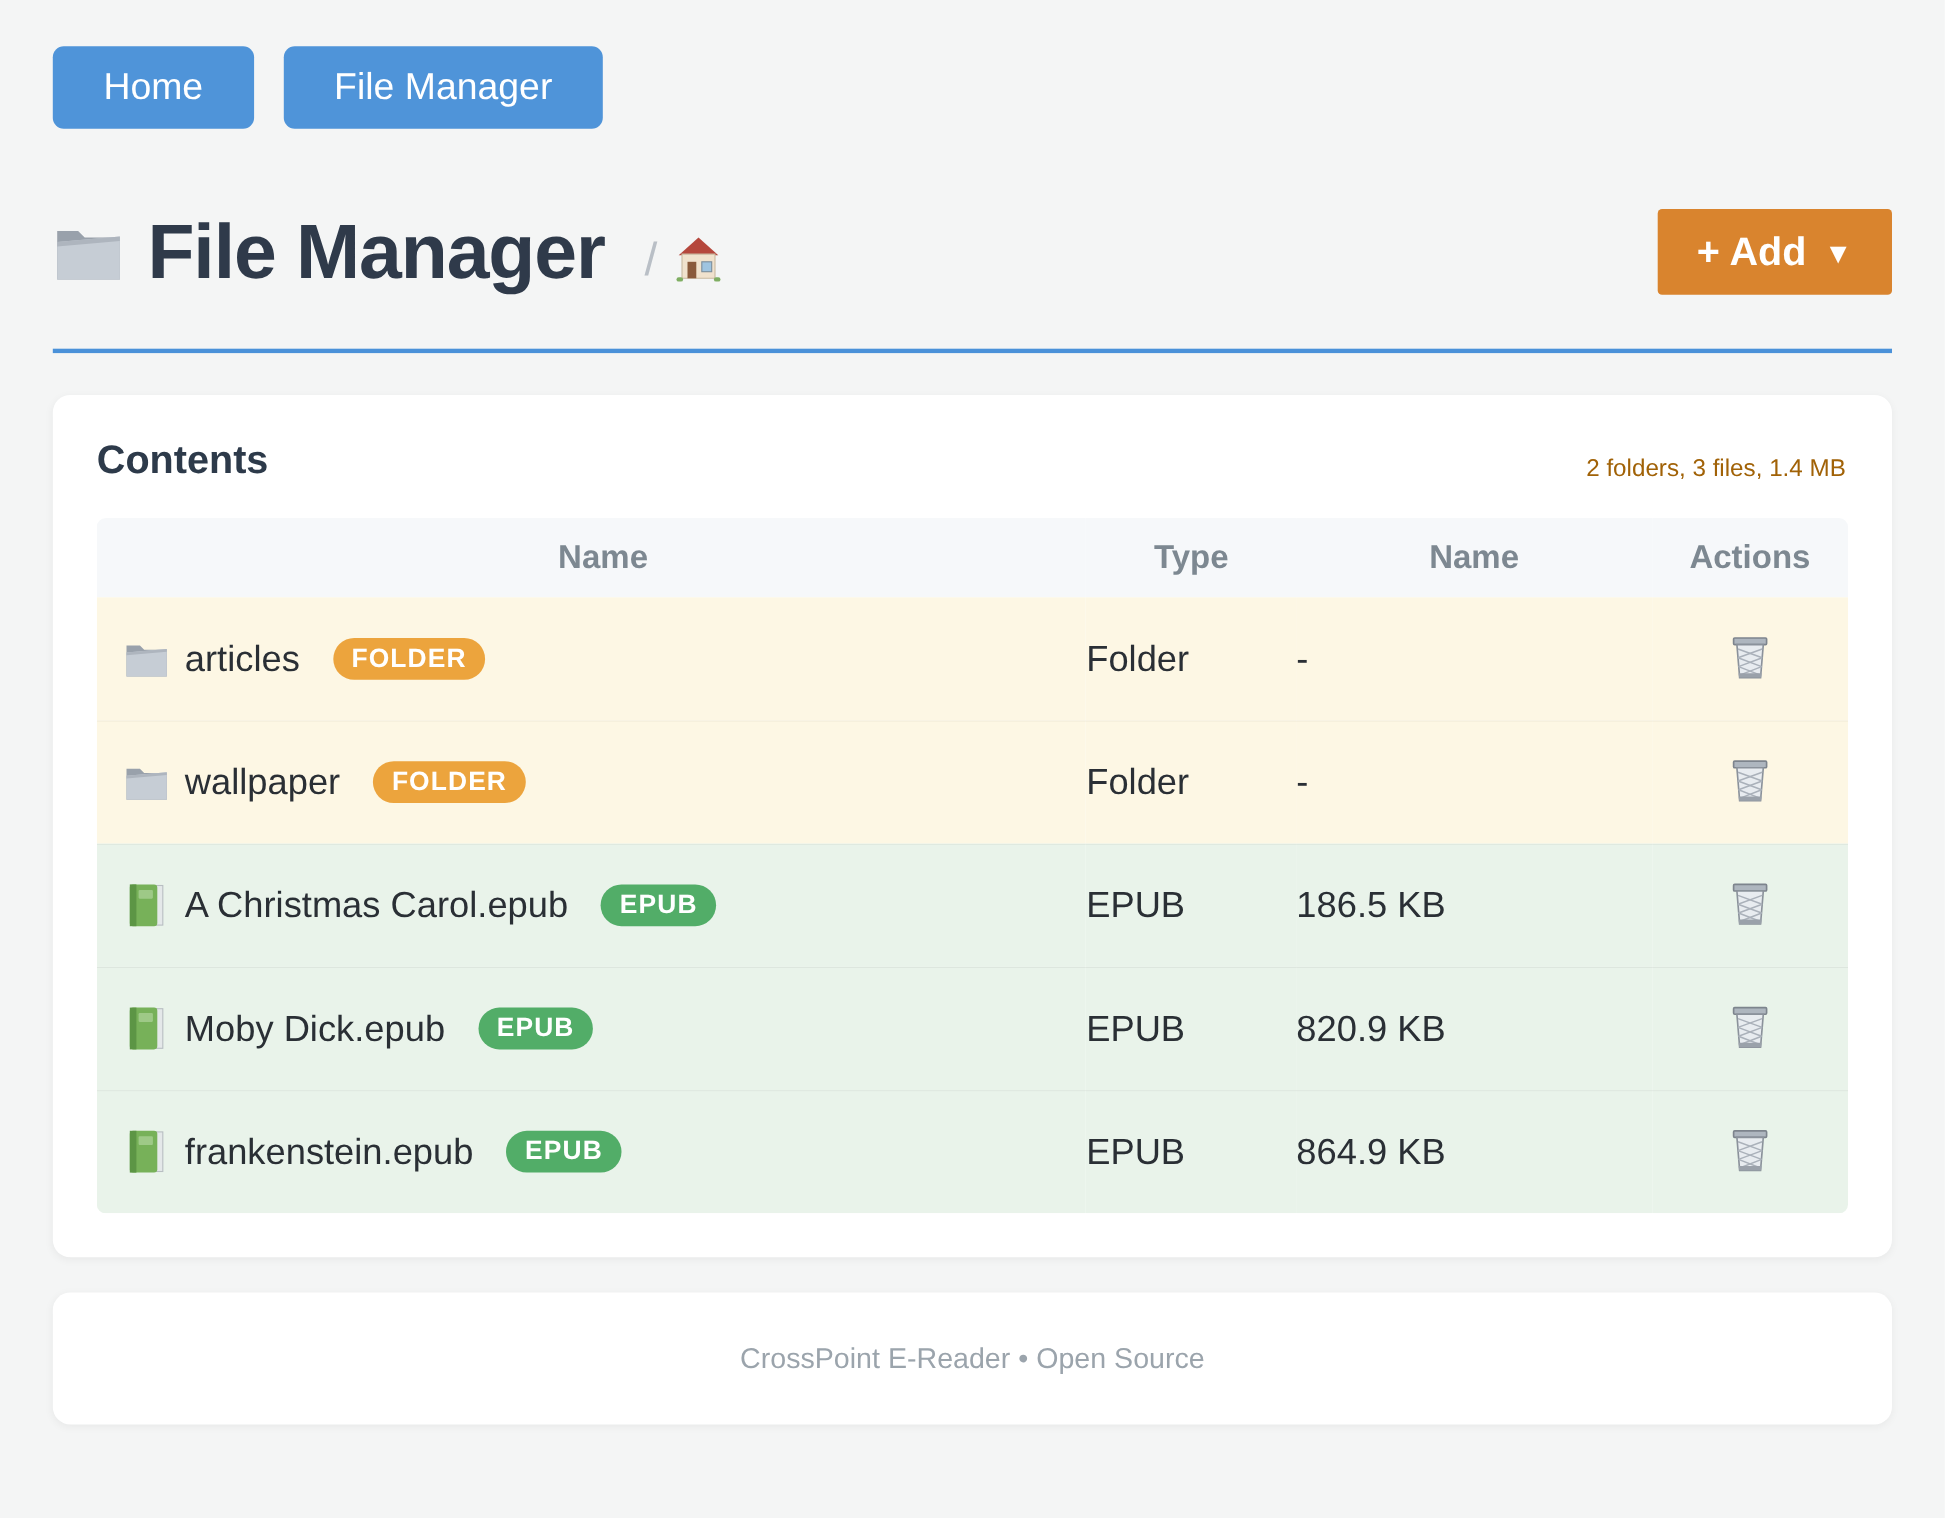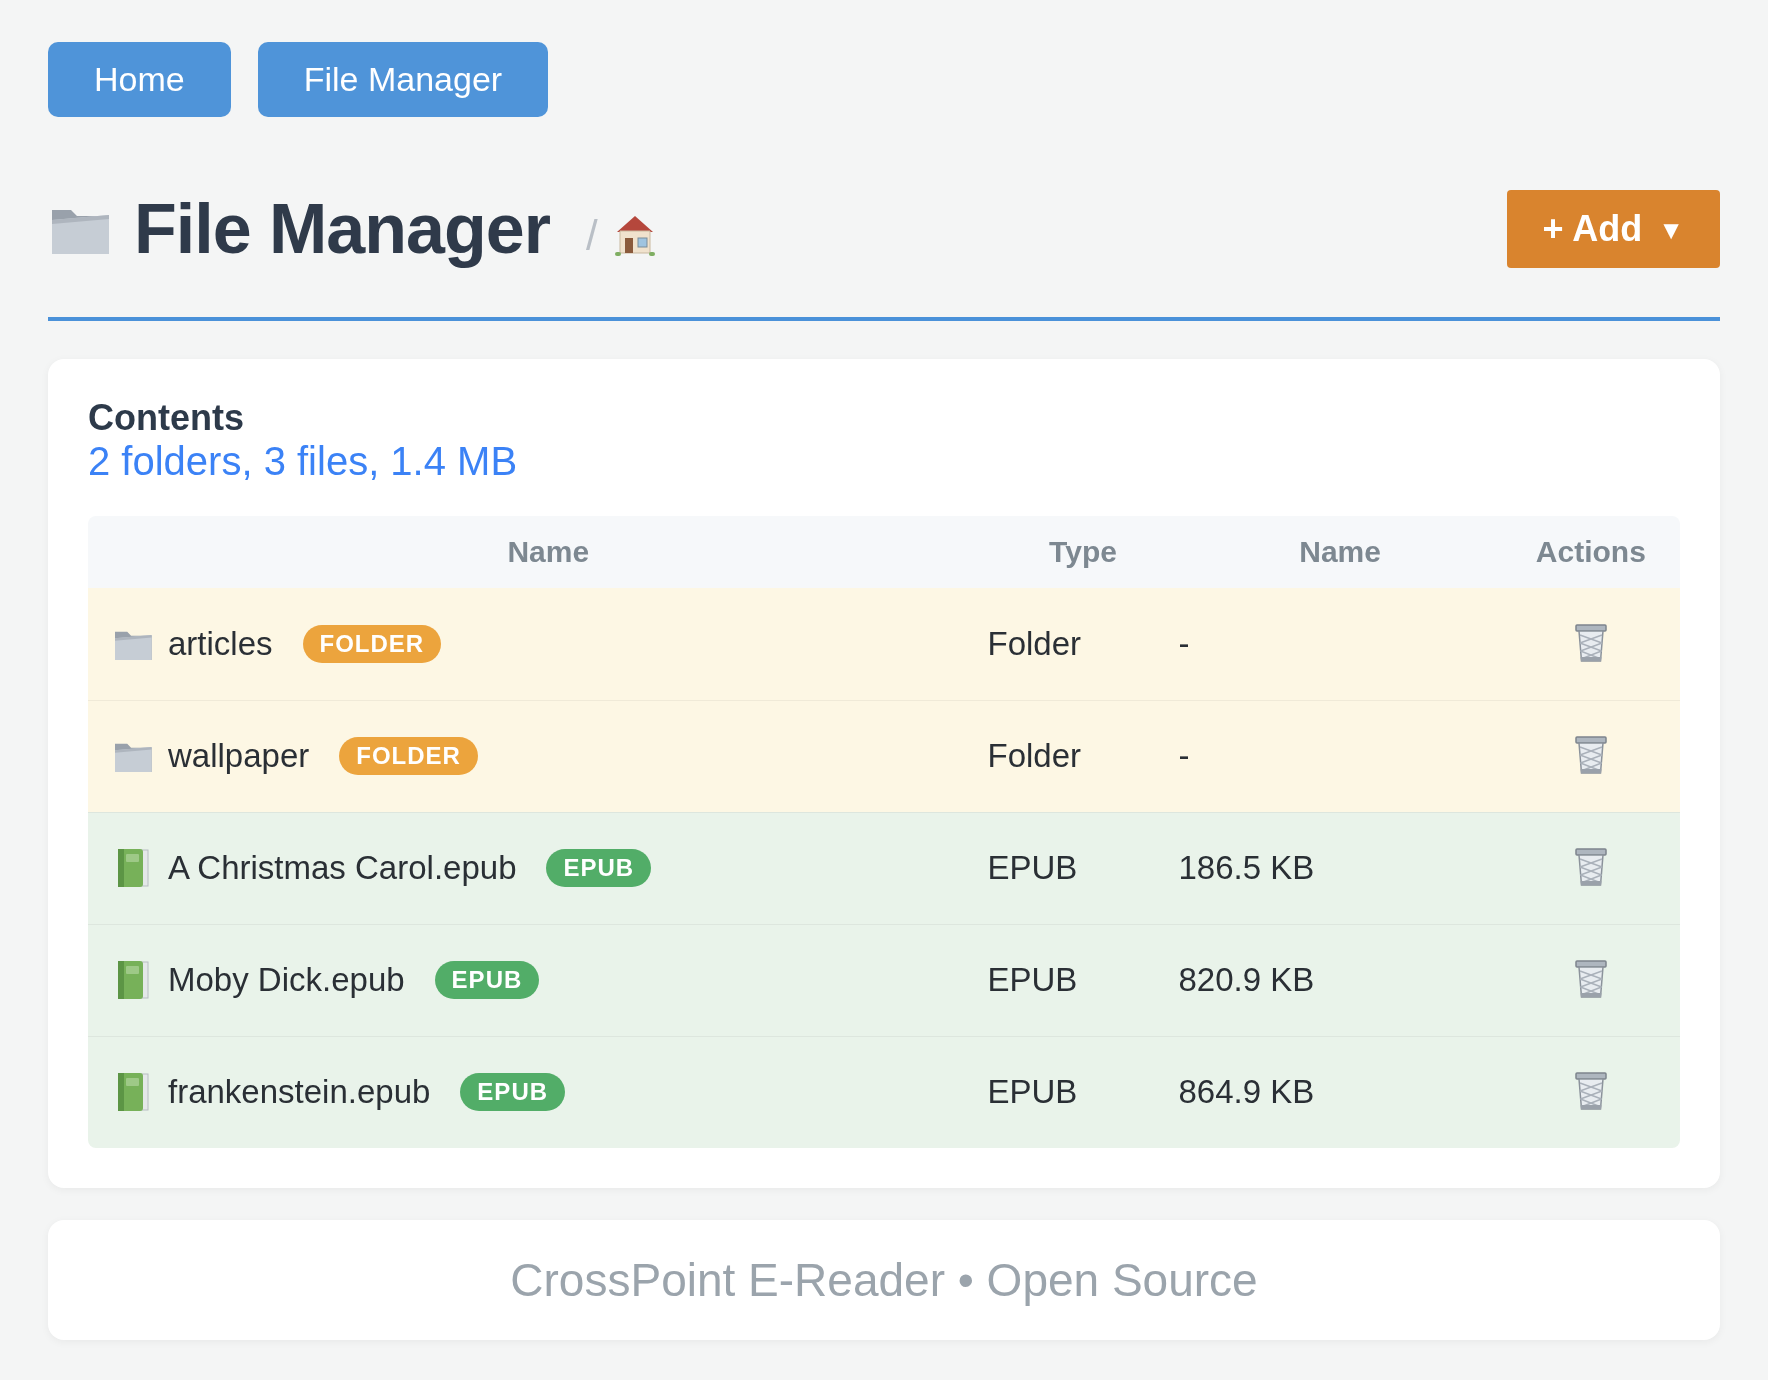--- a/index.html
+++ b/index.html
@@ -66,27 +66,26 @@
 
   
   .card {
     background: #ffffff;
     border-radius: 16px;
     box-shadow: 0 2px 8px rgba(0,0,0,0.05);
   }
   .contents-card { margin-top: 38px; padding: 38px 40px 40px 40px; }
   .card-head {
     display: flex;
-    align-items: flex-start;
+    align-items: flex-end;
     justify-content: space-between;
     padding: 0 2px 6px 0;
-    flex-direction: column;
   }
   .card-title { font-size: 36px; font-weight: 700; color: #2d3a4a; }
-  .card-summary { font-size: 40px; color: #3b82f6; }
+  .card-summary { font-size: 22px; color: #a16207; }
 
   
   table.files {
     margin-top: 26px;
     width: 100%;
     border-collapse: collapse;
     border-radius: 8px;
     overflow: hidden;
   }
   table.files col.c-name { width: 56.5%; }
@@ -146,21 +145,21 @@
   }
 
   
   .footer-card {
     margin-top: 32px;
     height: 120px;
     display: flex;
     align-items: center;
     justify-content: center;
   }
-  .footer-text { font-size: 46px; color: #9ba4ac; text-align: right; }
+  .footer-text { font-size: 26px; color: #9ba4ac; text-align: right; }
 </style>
 </head>
 <body>
 
 <div class="page">
 
   <div class="nav-row">
     <button class="nav-btn">Home</button>
     <button class="nav-btn">File Manager</button>
   </div>

